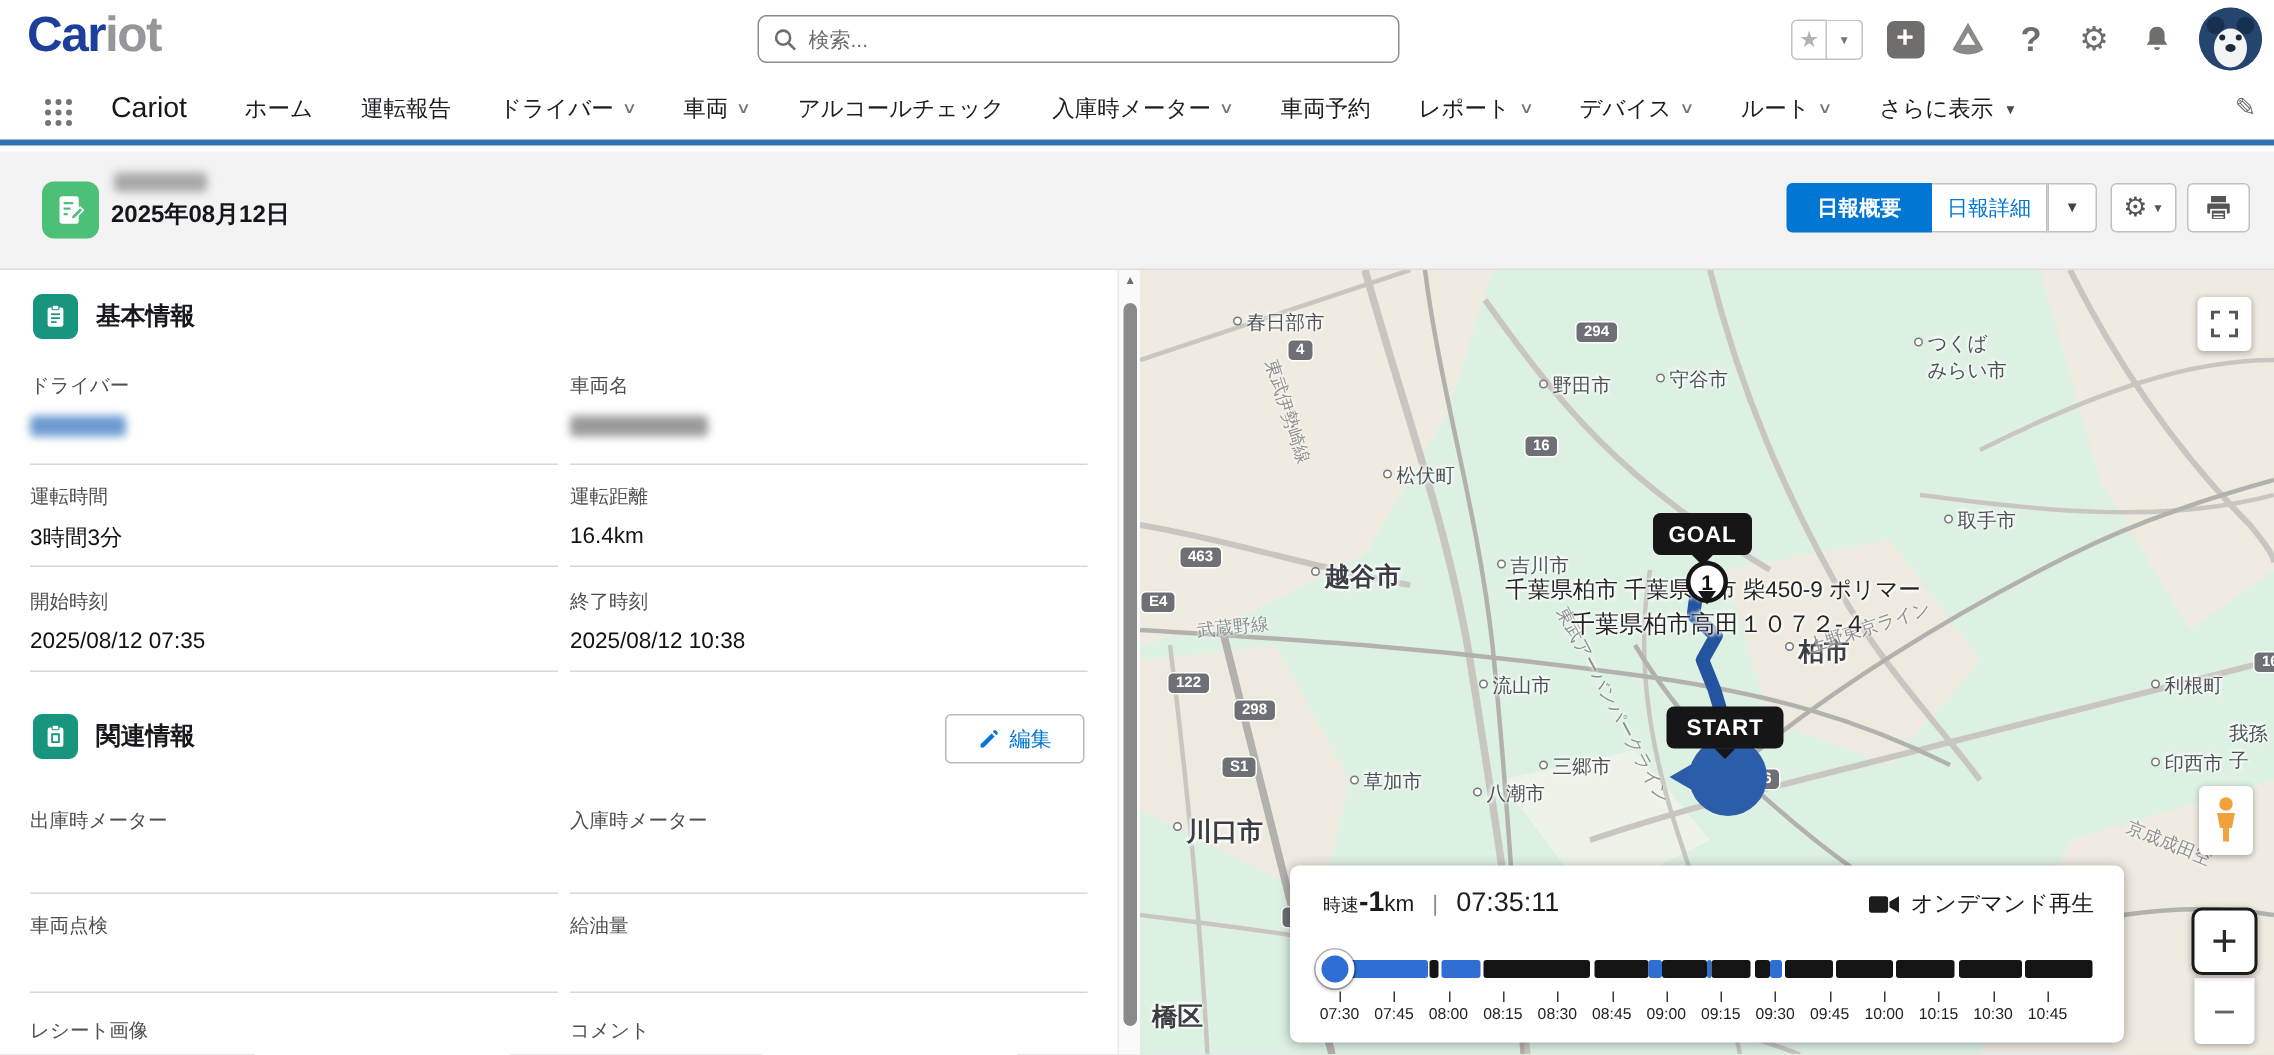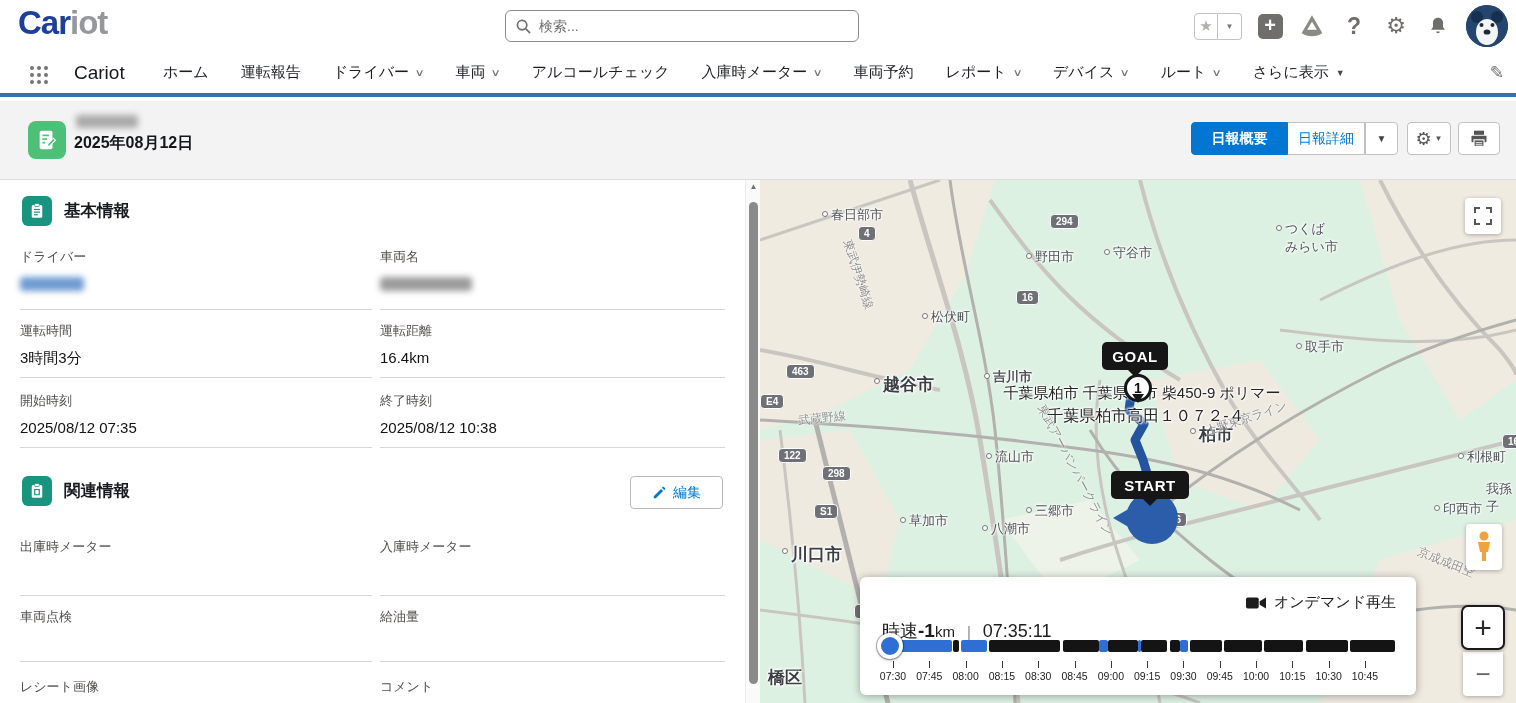--- a/index.html
+++ b/index.html
@@ -4,21 +4,21 @@
 <style>
   * { margin:0; padding:0; box-sizing:border-box; }
   html,body { width:1516px; height:703px; overflow:hidden; }
   body { font-family:"Liberation Sans","DejaVu Sans",sans-serif; background:#fff; position:relative; }
   #root { position:absolute; inset:0; outline:1px solid #a9a9a9; overflow:hidden; }
 
   
   .ghead { position:absolute; left:0; top:0; width:1516px; height:52px; background:#fff; }
   .logo { position:absolute; left:18px; top:4px; font-size:33px; font-weight:bold; letter-spacing:-1px; }
   .logo .c1 { color:#1d3f9b; } .logo .c2 { color:#95979b; }
-  .search { position:absolute; left:505px; top:10px; width:354px; height:32px; border:1px solid #8c8c8c; border-radius:6px; background:#fff; display:flex; align-items:center; padding:0 10px; gap:8px; }
+  .search { position:absolute; left:505px; top:10px; width:428px; height:32px; border:1px solid #8c8c8c; border-radius:6px; background:#fff; display:flex; align-items:center; padding:0 10px; gap:8px; }
   .search input { border:none; outline:none; flex:1; font-size:14px; color:#444; background:transparent; font-family:inherit; }
   .search input::placeholder { color:#6e6e6e; }
   .hicons { position:absolute; right:8px; top:0; height:52px; display:flex; align-items:center; gap:14px; }
   .favsplit { display:flex; }
   .favsplit .fbox { width:24px; height:27px; border:1px solid #c4c2c0; background:#fff; display:flex; align-items:center; justify-content:center; }
   .favsplit .fbox:first-child { border-radius:4px 0 0 4px; color:#b4b2af; font-size:15px; }
   .favsplit .fbox:last-child { border-radius:0 4px 4px 0; border-left:none; color:#767676; font-size:8px; }
   .hic { width:28px; height:28px; display:flex; align-items:center; justify-content:center; color:#706e6b; cursor:pointer; }
   .plusbox { width:25px; height:25px; background:#706e6b; border-radius:5px; color:#fff; font-size:20px; font-weight:bold; line-height:23px; text-align:center; }
   .qmark { font-size:23px; font-weight:bold; color:#706e6b; }
@@ -82,21 +82,21 @@
   .pin:after { content:""; position:absolute; bottom:-10px; left:50%; margin-left:-6px; border:6px solid transparent; border-top:9px solid #161616; }
   .start-circle { position:absolute; width:52px; height:52px; border-radius:50%; background:#2b5dab; z-index:4; }
   .start-tri { position:absolute; width:0; height:0; border:11px solid transparent; border-right:19px solid #2b5dab; z-index:3; }
   .map-ctl { position:absolute; background:#fff; box-shadow:0 1px 4px rgba(0,0,0,.3); border-radius:4px; display:flex; align-items:center; justify-content:center; cursor:pointer; }
   .zoom-in { left:701px; top:425px; width:44px; height:45px; border:2px solid #1a1a1a; border-radius:7px; font-size:30px; color:#2a2a2a; z-index:2; }
   .zoom-out { left:703px; top:472px; width:40px; height:44px; font-size:26px; color:#666; border-radius:0 0 4px 4px; }
 
   
   .playback { position:absolute; left:100px; top:397px; width:556px; height:118px; background:#fff; border-radius:6px; box-shadow:0 1px 8px rgba(0,0,0,.35); z-index:8; }
   .pb-info { position:absolute; left:22px; top:14px; display:flex; align-items:baseline; color:#1c1c1c; }
-  .pb-speedlbl { font-size:18px;margin-top:28px; } .pb-speedval { font-size:19px; font-weight:bold; } .pb-unit { font-size:15px; }
+  .pb-speedlbl { font-size:12px; } .pb-speedval { font-size:19px; font-weight:bold; } .pb-unit { font-size:15px; }
   .pb-sep { margin:0 12px; color:#8a8a8a; font-size:15px; }
   .pb-time { font-size:18px; }
   .pb-ondemand { position:absolute; right:20px; top:16px; display:flex; align-items:center; gap:8px; font-size:15px; color:#1c1c1c; cursor:pointer; }
   .pb-track { position:absolute; left:0; top:58px; width:556px; height:22px; }
   .seg { position:absolute; top:5px; height:12px; border-radius:2px; }
   .knob { position:absolute; left:17px; top:-2px; width:26px; height:26px; border-radius:50%; background:#2f6fd3; border:4px solid #fff; box-shadow:0 0 0 1px rgba(0,0,0,.25),0 1px 3px rgba(0,0,0,.4); z-index:2; cursor:grab; }
   .tick-line { position:absolute; top:84px; width:1px; height:7px; background:#3a3a3a; }
   .tick-lbl { position:absolute; top:93px; width:40px; margin-left:-20px; text-align:center; font-size:10.5px; color:#222; }
 
   svg { display:block; }
@@ -358,29 +358,29 @@
     </svg>
 
     <div id="map-labels">
         <div class="map-label" style="left: 62px; top: 26px;"><span class="dot"></span><span>春日部市</span></div>
         <div class="map-label" style="left: 266px; top: 68px;"><span class="dot"></span><span>野田市</span></div>
         <div class="map-label" style="left: 344px; top: 64px;"><span class="dot"></span><span>守谷市</span></div>
         <div class="map-label" style="left: 516px; top: 40px;"><span class="dot"></span><span>つくば
 みらい市</span></div>
         <div class="map-label" style="left: 162px; top: 128px;"><span class="dot"></span><span>松伏町</span></div>
         <div class="map-label" style="left: 536px; top: 158px;"><span class="dot"></span><span>取手市</span></div>
-        <div class="map-label" style="left: 224px; top: 188px; font-weight: bold;"><span class="dot"></span><span>吉川市</span></div>
+        <div class="map-label" style="left: 238px; top: 188px;"><span class="dot"></span><span>吉川市</span></div>
         <div class="map-label big" style="left: 114px; top: 193px;"><span class="dot"></span><span>越谷市</span></div>
         <div class="map-label" style="left: 226px; top: 268px;"><span class="dot"></span><span>流山市</span></div>
         <div class="map-label big" style="left: 430px; top: 243px;"><span class="dot"></span><span>柏市</span></div>
         <div class="map-label" style="left: 266px; top: 322px;"><span class="dot"></span><span>三郷市</span></div>
         <div class="map-label" style="left: 140px; top: 332px;"><span class="dot"></span><span>草加市</span></div>
         <div class="map-label" style="left: 222px; top: 340px;"><span class="dot"></span><span>八潮市</span></div>
         <div class="map-label big" style="left: 22px; top: 363px;"><span class="dot"></span><span>川口市</span></div>
-        <div class="map-label" style="left: 698px; top: 268px;"><span class="dot"></span><span>利根町</span></div>
+        <div class="map-label" style="left: 674px; top: 268px;"><span class="dot"></span><span>利根町</span></div>
         <div class="map-label" style="left: 674px; top: 320px;"><span class="dot"></span><span>印西市</span></div>
         <div class="map-label" style="left: 726px; top: 300px;"><span>我孫子</span></div>
         <div class="map-label big" style="left: 8px; top: 486px;"><span>橋区</span></div>
       </div>
     <div id="map-shields">
         <div class="shield" style="left: 98px; top: 46px;">4</div>
         <div class="shield" style="left: 290px; top: 34px;">294</div>
         <div class="shield" style="left: 722px; top: 28px;">6</div>
         <div class="shield" style="left: 256px; top: 110px;">16</div>
         <div class="shield" style="left: 26px; top: 184px;">463</div>

